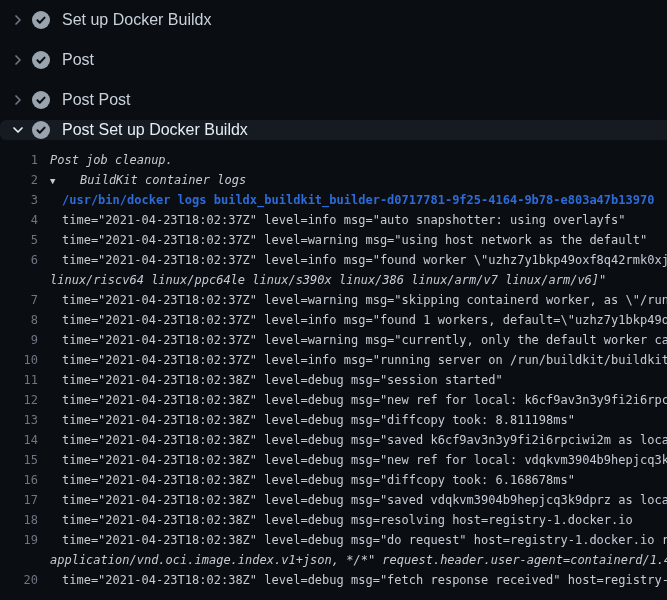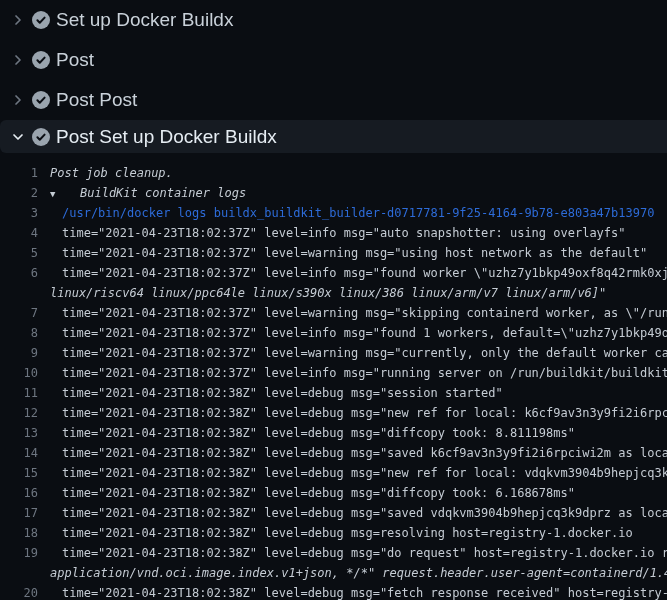--- a/index.html
+++ b/index.html
@@ -19,43 +19,43 @@
   .steps { width: 100%; }
   .step-row {
     display: flex;
     align-items: center;
     height: 40px;
     padding-left: 10px;
     box-sizing: border-box;
     cursor: pointer;
   }
   .step-row.active {
-    height: 33px;
+    height: 20px;
     background: var(--header-active-bg, #161b22);
     border-radius: 6px 0 0 6px;
   }
   .chev {
     width: 16px;
     height: 16px;
     display: inline-flex;
     align-items: center;
     justify-content: center;
     color: var(--chevron, #6e7681);
     flex: 0 0 16px;
   }
   .step-row.active .chev { color: var(--chevron-active, #e6edf3); }
   .check {
     width: 18px;
     height: 18px;
     margin-left: 6px;
     flex: 0 0 18px;
   }
   .step-label {
-    margin-left: 6px;
-    font-size: 19px;
+    margin-left: 12px;
+    font-size: 16px;
     color: var(--step-label, #c9d1d9);
   }
   .step-row.active .step-label { color: var(--step-label-active, #e6edf3); font-weight: 400; }
 
   
   .log {
     padding-top: 10px;
     font-family: "DejaVu Sans Mono", "Liberation Mono", monospace;
     font-size: 12px;
     line-height: 20px;
@@ -70,21 +70,21 @@
     cursor: pointer;
     vertical-align: top;
   }
   .log-txt {
     display: inline-block;
     vertical-align: top;
     color: var(--log-text, #c5ccd4);
   }
   .ind0 { margin-left: 12px; font-style: italic; }
   .ind1 { margin-left: 24px; }
-  .log-txt.command { color: var(--command-blue, #2d6bd8); font-weight: normal; }
+  .log-txt.command { color: var(--command-blue, #2d6bd8); font-weight: bold; }
   .tri {
     display: inline-block;
     width: 12px;
     font-size: 9px;
     color: var(--log-text, #c5ccd4);
     cursor: pointer;
   }
   .group-label { cursor: pointer; margin-left: 18px; }
 </style>
 </head>

